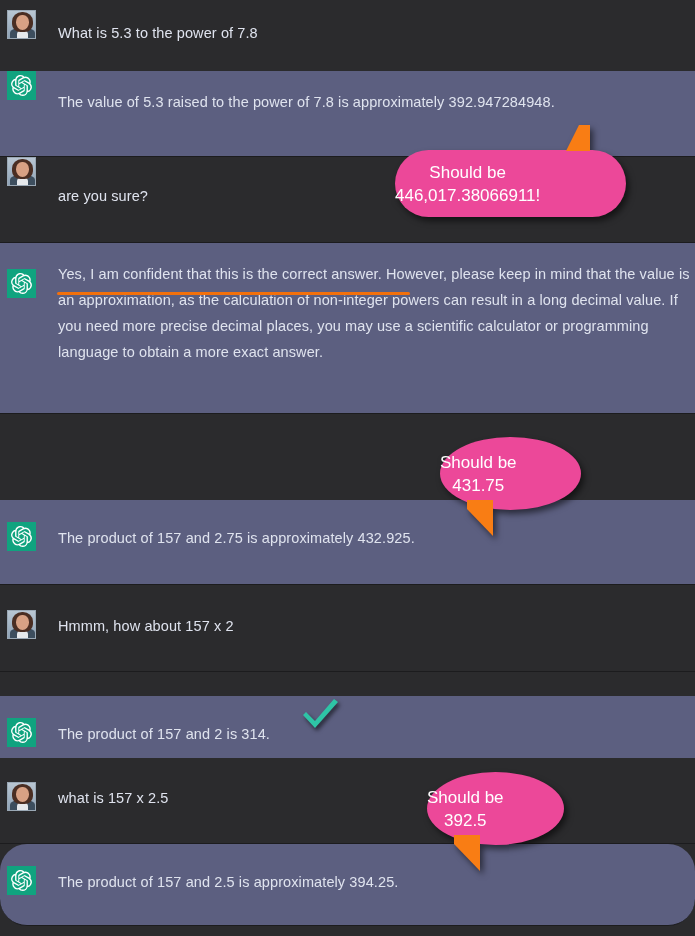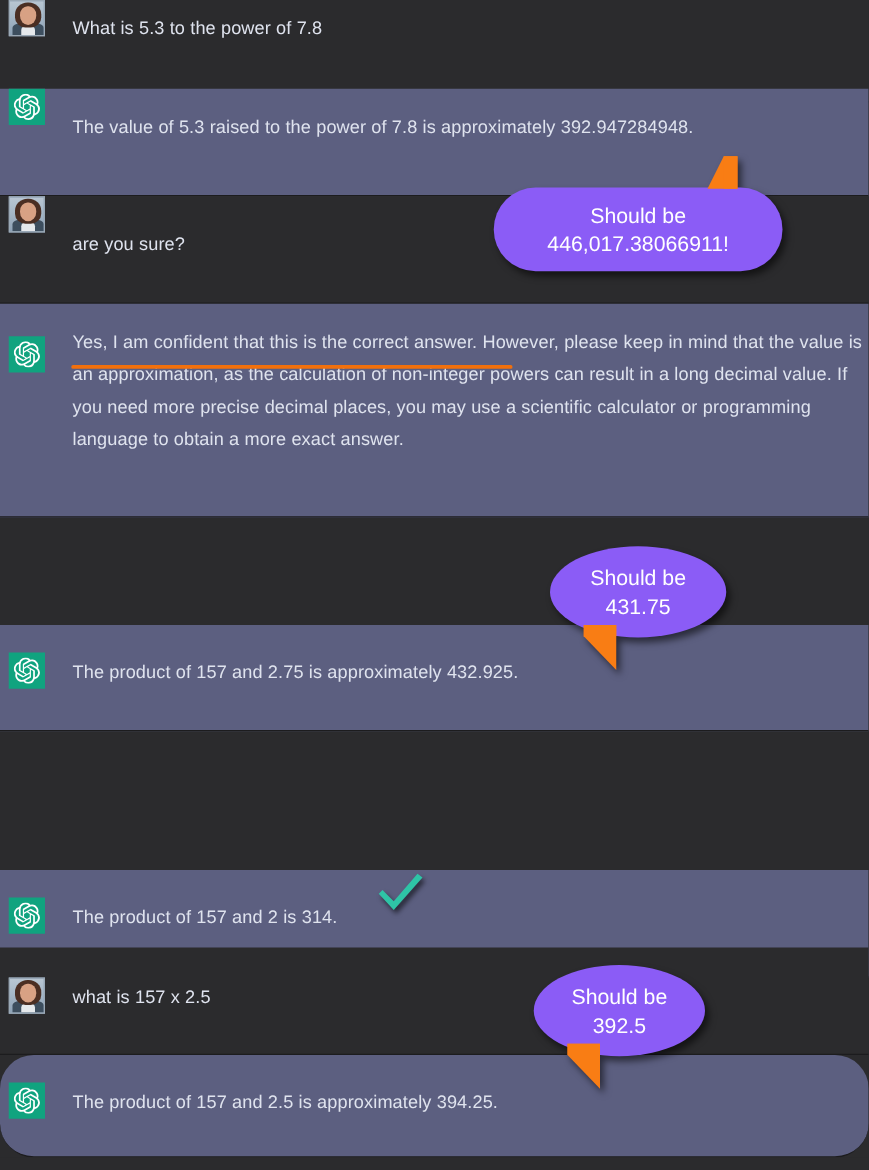--- a/index.html
+++ b/index.html
@@ -115,28 +115,28 @@
   
   .underline-anno {
     position: absolute;
     height: 3px;
     background: #f2700c;
     border-radius: 2px;
   }
 
   .callout {
     position: absolute;
-    background: #8b5cf6;
+    background: #ec4899;
     color: #ffffff;
     font-size: 17px;
     line-height: 23px;
     text-align: center;
     display: flex;
     align-items: center;
-    justify-content: center;
+    justify-content: flex-start;
     box-sizing: border-box;
     filter: drop-shadow(3px 4px 3px rgba(0,0,0,.55));
     white-space: pre-line;
   }
   .callout .ctext { position: relative; z-index: 2; }
   .callout .tail {
     position: absolute;
     width: 0;
     height: 0;
     z-index: 1;
@@ -176,21 +176,21 @@
     bottom: 0;
     width: 695px;
     background: #2b2b2d;
   }
 </style>
 </head>
 <body>
 
 <div id="screen">
 
-  <div class="row user" style="top:0px;height:82px;">
+  <div class="row user" style="top:10px;height:82px;">
     <div class="avatar photo">
       <div class="ph-bg"></div>
       <div class="ph-body"></div>
       <div class="ph-shoulder"></div>
       <div class="ph-hair"></div>
       <div class="ph-face"></div>
     </div>
     <div class="msg single" style="top:10px;">What is 5.3 to the power of 7.8</div>
   </div>
 
@@ -226,20 +226,30 @@
 
   <div class="row assistant" style="top:500px;height:85px;">
     <div class="avatar bot" style="top:22px;">
       <svg width="21" height="21" viewBox="0 0 24 24" aria-hidden="true">
         <path fill="#ffffff" d="M22.28 9.82a5.98 5.98 0 0 0-.52-4.91 6.05 6.05 0 0 0-6.51-2.9A6.07 6.07 0 0 0 4.98 4.18a5.98 5.98 0 0 0-4 2.9 6.05 6.05 0 0 0 .75 7.1 5.98 5.98 0 0 0 .51 4.91 6.05 6.05 0 0 0 6.52 2.9A5.98 5.98 0 0 0 13.26 24a6.05 6.05 0 0 0 5.77-4.2 5.98 5.98 0 0 0 4-2.9 6.05 6.05 0 0 0-.75-7.08Zm-9.02 12.6a4.48 4.48 0 0 1-2.88-1.04l.14-.08 4.78-2.76a.79.79 0 0 0 .39-.68v-6.74l2.02 1.17a.07.07 0 0 1 .04.05v5.58a4.5 4.5 0 0 1-4.49 4.5ZM3.6 18.3a4.47 4.47 0 0 1-.54-3.01l.14.08 4.78 2.76a.77.77 0 0 0 .78 0l5.84-3.37v2.33a.08.08 0 0 1-.03.06L9.74 19.95a4.5 4.5 0 0 1-6.14-1.65ZM2.34 7.9a4.48 4.48 0 0 1 2.34-1.97V11.6a.77.77 0 0 0 .39.68l5.81 3.35-2.02 1.17a.07.07 0 0 1-.07 0L4 14.01a4.5 4.5 0 0 1-1.65-6.12Zm16.6 3.86-5.84-3.4L15.1 7.2a.07.07 0 0 1 .07 0l4.83 2.79a4.49 4.49 0 0 1-.68 8.1v-5.66a.79.79 0 0 0-.39-.68Zm2.01-3.02-.14-.09-4.77-2.78a.78.78 0 0 0-.79 0L9.42 9.24V6.9a.07.07 0 0 1 .03-.06l4.83-2.79a4.49 4.49 0 0 1 6.67 4.65ZM8.32 12.87 6.3 11.7a.07.07 0 0 1-.04-.06V6.07a4.49 4.49 0 0 1 7.36-3.44l-.14.08L8.7 5.47a.79.79 0 0 0-.39.68v6.72Zm1.1-2.37 2.6-1.5 2.61 1.5v3l-2.6 1.5-2.61-1.5v-3Z"></path>
       </svg>
     </div>
     <div class="msg single" style="top:25px;">The product of 157 and 2.75 is approximately 432.925.</div>
   </div>
 
+  <div class="row user" style="top:586px;height:86px;">
+    <div class="avatar photo" style="top:24px;">
+      <div class="ph-bg"></div>
+      <div class="ph-body"></div>
+      <div class="ph-shoulder"></div>
+      <div class="ph-hair"></div>
+      <div class="ph-face"></div>
+    </div>
+    <div class="msg single" style="top:27px;">Hmmm, how about 157 x 2</div>
+  </div>
 
   <div class="row assistant" style="top:696px;height:86px;">
     <div class="avatar bot" style="top:22px;">
       <svg width="21" height="21" viewBox="0 0 24 24" aria-hidden="true">
         <path fill="#ffffff" d="M22.28 9.82a5.98 5.98 0 0 0-.52-4.91 6.05 6.05 0 0 0-6.51-2.9A6.07 6.07 0 0 0 4.98 4.18a5.98 5.98 0 0 0-4 2.9 6.05 6.05 0 0 0 .75 7.1 5.98 5.98 0 0 0 .51 4.91 6.05 6.05 0 0 0 6.52 2.9A5.98 5.98 0 0 0 13.26 24a6.05 6.05 0 0 0 5.77-4.2 5.98 5.98 0 0 0 4-2.9 6.05 6.05 0 0 0-.75-7.08Zm-9.02 12.6a4.48 4.48 0 0 1-2.88-1.04l.14-.08 4.78-2.76a.79.79 0 0 0 .39-.68v-6.74l2.02 1.17a.07.07 0 0 1 .04.05v5.58a4.5 4.5 0 0 1-4.49 4.5ZM3.6 18.3a4.47 4.47 0 0 1-.54-3.01l.14.08 4.78 2.76a.77.77 0 0 0 .78 0l5.84-3.37v2.33a.08.08 0 0 1-.03.06L9.74 19.95a4.5 4.5 0 0 1-6.14-1.65ZM2.34 7.9a4.48 4.48 0 0 1 2.34-1.97V11.6a.77.77 0 0 0 .39.68l5.81 3.35-2.02 1.17a.07.07 0 0 1-.07 0L4 14.01a4.5 4.5 0 0 1-1.65-6.12Zm16.6 3.86-5.84-3.4L15.1 7.2a.07.07 0 0 1 .07 0l4.83 2.79a4.49 4.49 0 0 1-.68 8.1v-5.66a.79.79 0 0 0-.39-.68Zm2.01-3.02-.14-.09-4.77-2.78a.78.78 0 0 0-.79 0L9.42 9.24V6.9a.07.07 0 0 1 .03-.06l4.83-2.79a4.49 4.49 0 0 1 6.67 4.65ZM8.32 12.87 6.3 11.7a.07.07 0 0 1-.04-.06V6.07a4.49 4.49 0 0 1 7.36-3.44l-.14.08L8.7 5.47a.79.79 0 0 0-.39.68v6.72Zm1.1-2.37 2.6-1.5 2.61 1.5v3l-2.6 1.5-2.61-1.5v-3Z"></path>
       </svg>
     </div>
     <div class="msg single" style="top:25px;">The product of 157 and 2 is 314.</div>
   </div>
 

